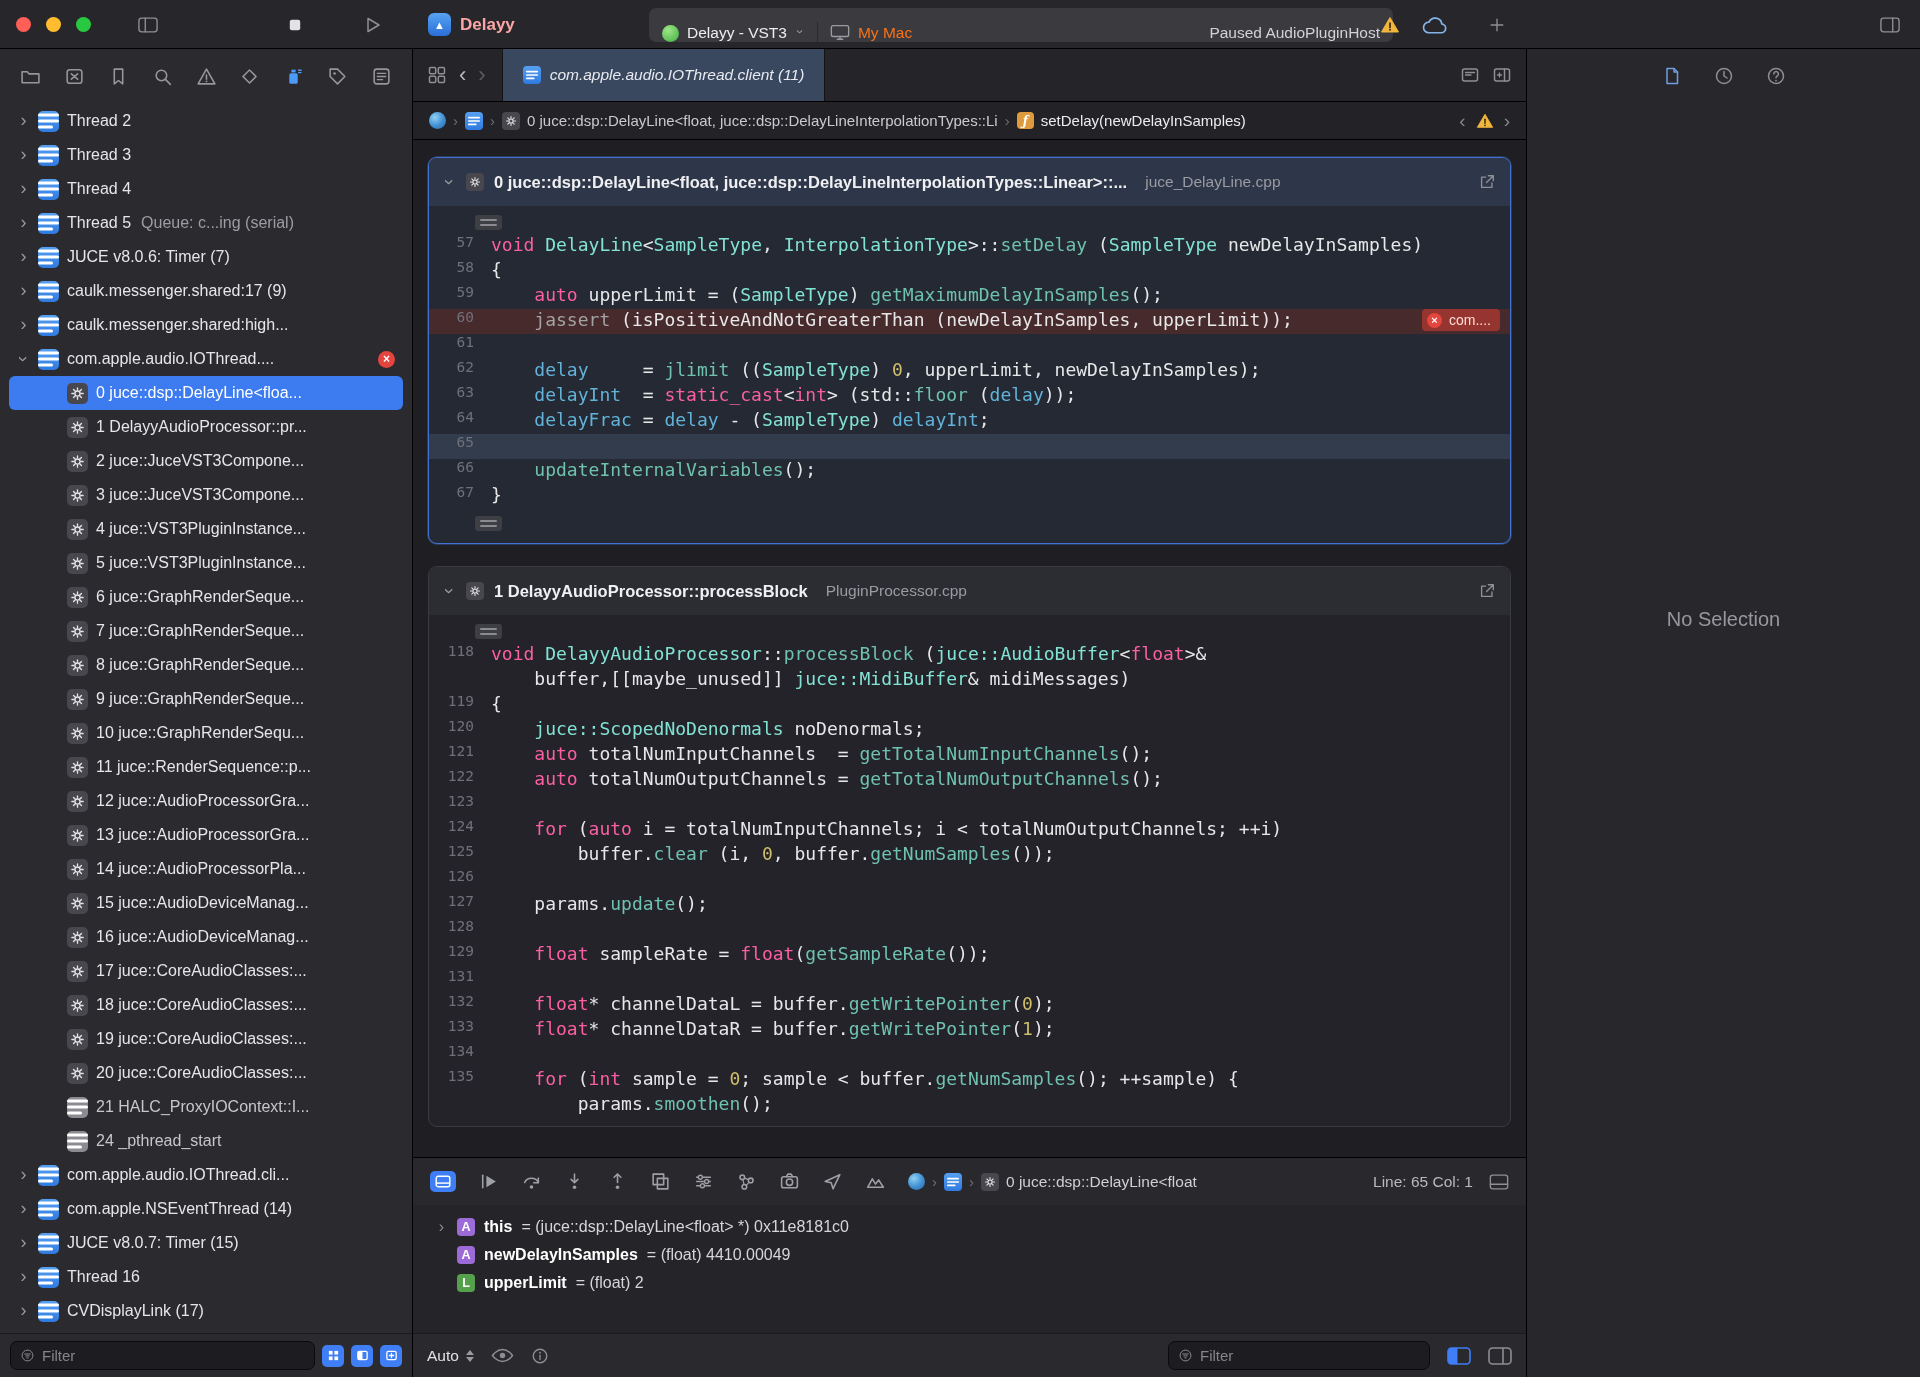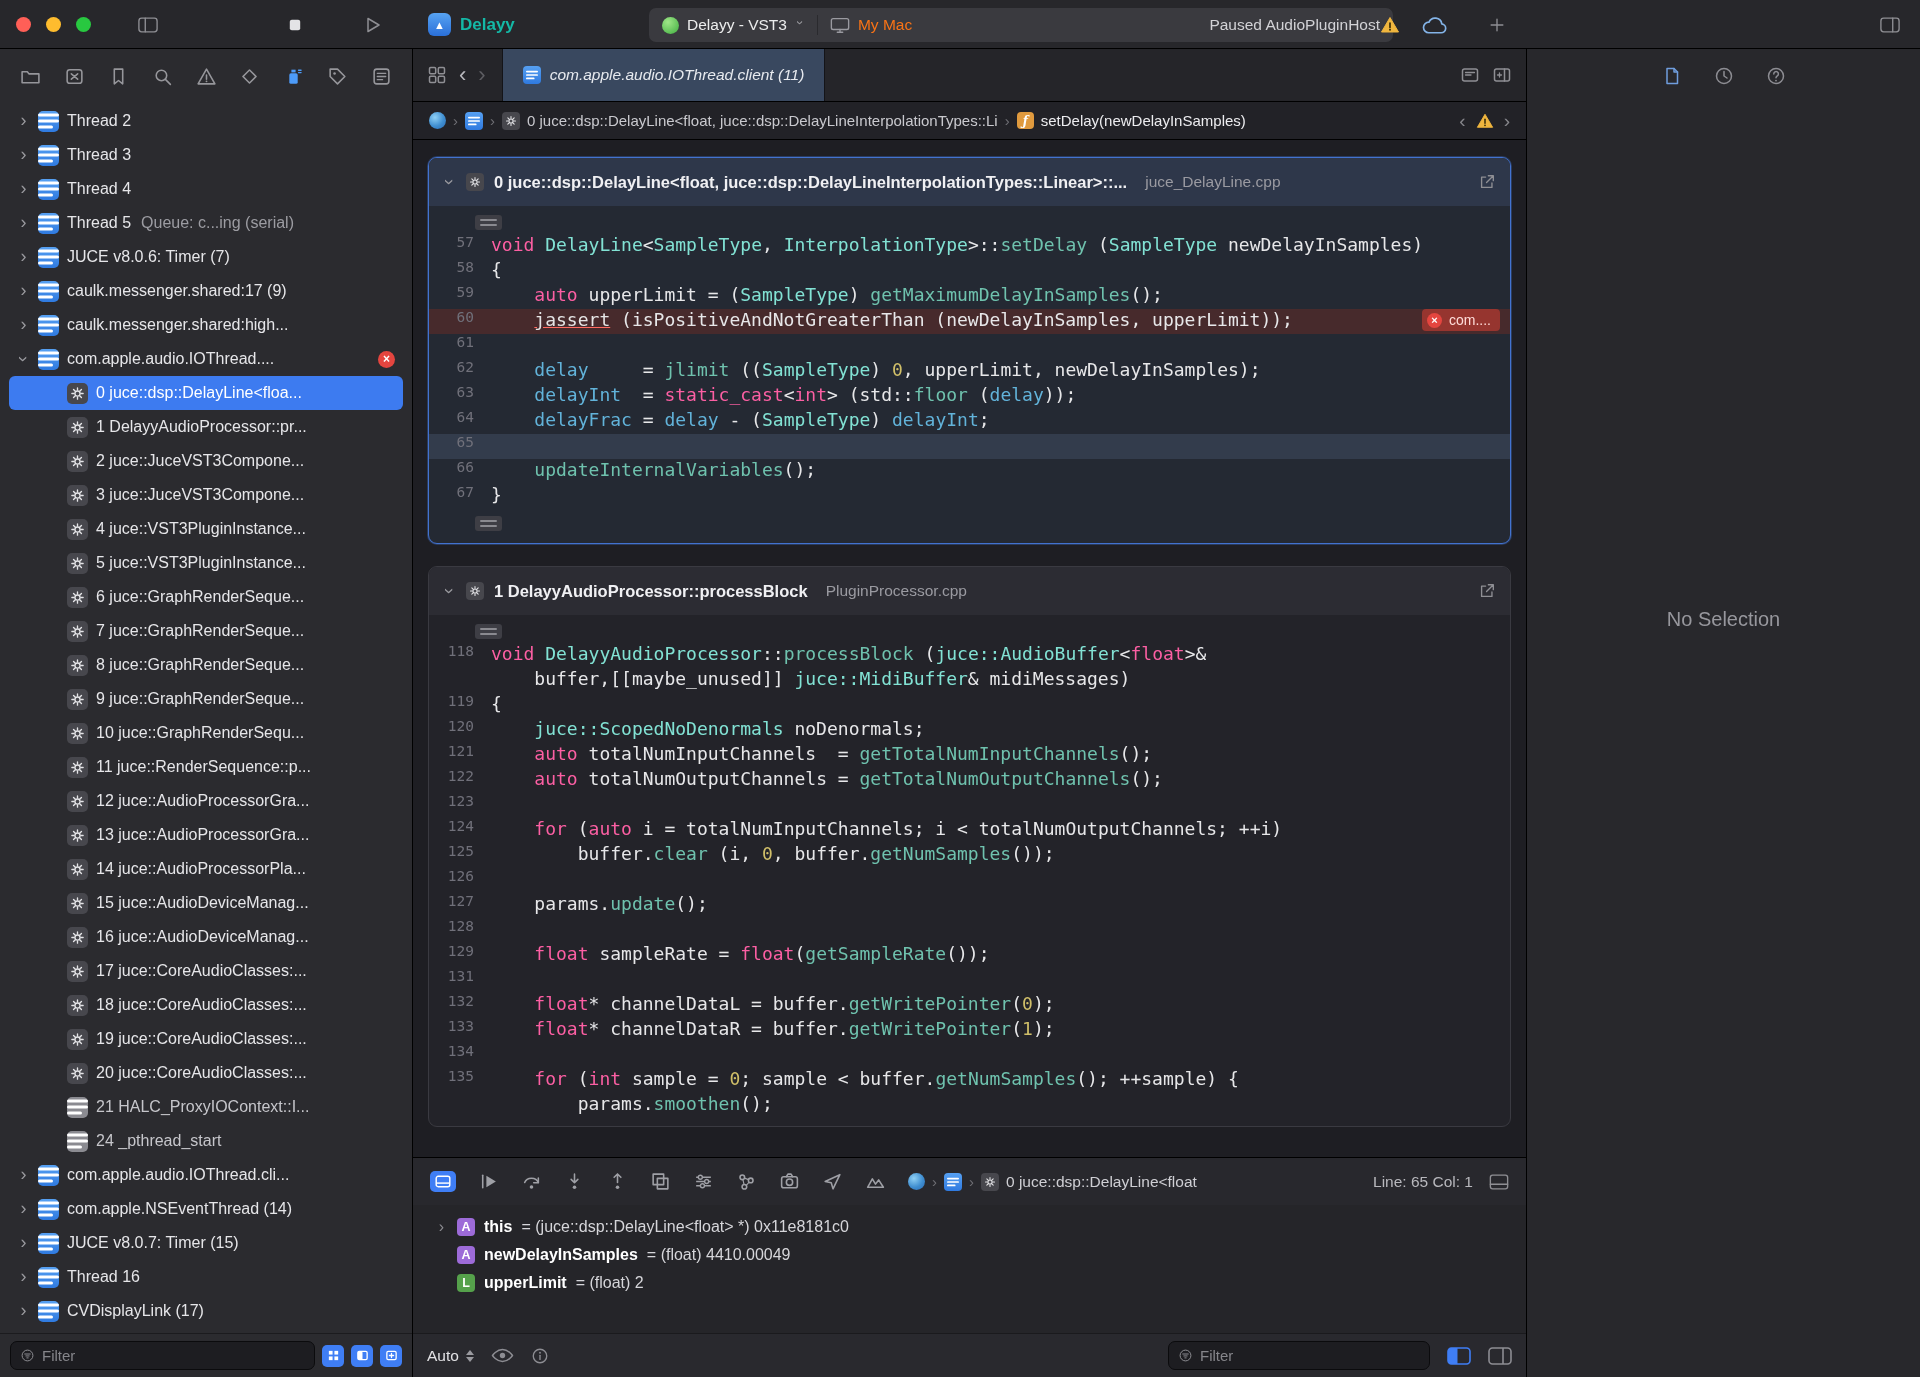--- a/index.html
+++ b/index.html
@@ -11,23 +11,23 @@
 .spacer{flex:1}
 
 .toolbar{height:49px;background:#27272b;border-bottom:1px solid #000;position:relative}
 .tl{position:absolute;top:17px;left:16px;display:flex;gap:15px}
 .dot{width:15px;height:15px;border-radius:50%}
 .dot.red{background:#ff5f57}.dot.yellow{background:#febc2e}.dot.green{background:#28c840}
 .tbico{position:absolute;top:15px}
 .apptitle{position:absolute;left:428px;top:0;height:49px;display:flex;align-items:center;gap:9px}
 .appicon{width:23px;height:23px;border-radius:6px;background:linear-gradient(180deg,#57a3f2,#2a6fd8);
   color:#fff;font-size:11px;display:flex;align-items:center;justify-content:center}
-.apptext{font-weight:bold;font-size:17px;color:#14b8a6}
+.apptext{font-weight:bold;font-size:17px;color:#fca5a5}
 .pill{position:absolute;left:649px;top:8px;width:744px;height:34px;border-radius:7px;background:#3a3a3f;
-  display:flex;align-items:center;padding:0 13px;gap:8px;font-size:15.5px}
+  display:flex;align-items:flex-end;padding:0 13px;gap:8px;font-size:15.5px}
 .schemeicon{width:17px;height:17px;border-radius:50%;background:radial-gradient(circle at 35% 30%,#9fe688,#3fae3f);flex:none}
 .schemename{color:#eceded;white-space:nowrap}
 .minich{color:#9a9a9f;font-size:13px;display:inline-block;transform:rotate(90deg);width:10px}
 .pilldiv{width:1px;height:20px;background:#2a2a2e;margin:0 4px}
 .destname{color:#f97316;white-space:nowrap}
 .status{margin-left:auto;color:#d2d2d6;white-space:nowrap}
 
 .main{display:flex;height:1328px}
 
 .nav{width:413px;background:#2b2b2f;border-right:1px solid #000;display:flex;flex-direction:column;min-width:0}
@@ -96,21 +96,21 @@
 .ln{width:62px;padding-right:17px;text-align:right;color:#70707a;font-size:14.5px;flex:none}
 .lc{white-space:pre;overflow:hidden}
 .cl.hl-error{background:#472a2c}
 .cl.hl-current{background:#333c4c}
 .tk-pl{color:#e7e7e9}
 .tk-kw{color:#fc5fa3;font-weight:normal}
 .tk-ty{color:#82e2d4}
 .tk-fn{color:#6fc2ae}
 .tk-me{color:#62b3da}
 .tk-nu{color:#d0bf69}
-.tk-er{color:#e5e5e5;text-decoration:underline;text-decoration-color:#ff6a60}
+.tk-er{color:#a3a3a3;text-decoration-color:#ff6a60}
 .errbadge{margin-left:auto;margin-right:10px;display:flex;align-items:center;gap:7px;background:#96352f;
   border-radius:4px;padding:0 9px 0 5px;height:22px;font-size:14px;color:#ffdcd9;
   font-family:"Liberation Sans","DejaVu Sans",sans-serif;flex:none}
 .errdot{width:15px;height:15px;border-radius:50%;background:#e4453f;color:#fff;font-size:11px;font-weight:bold;
   display:flex;align-items:center;justify-content:center}
 
 .debugbar{height:48px;background:#28282d;border-top:1px solid #000;display:flex;align-items:center;
   padding:0 17px;gap:22px;flex:none;white-space:nowrap;overflow:hidden}
 .dbgtile{width:26px;height:21px;border-radius:5px;background:#3f7ef5;display:inline-flex;align-items:center;justify-content:center;flex:none}
 .dbgtile svg{width:16px;height:13px}

